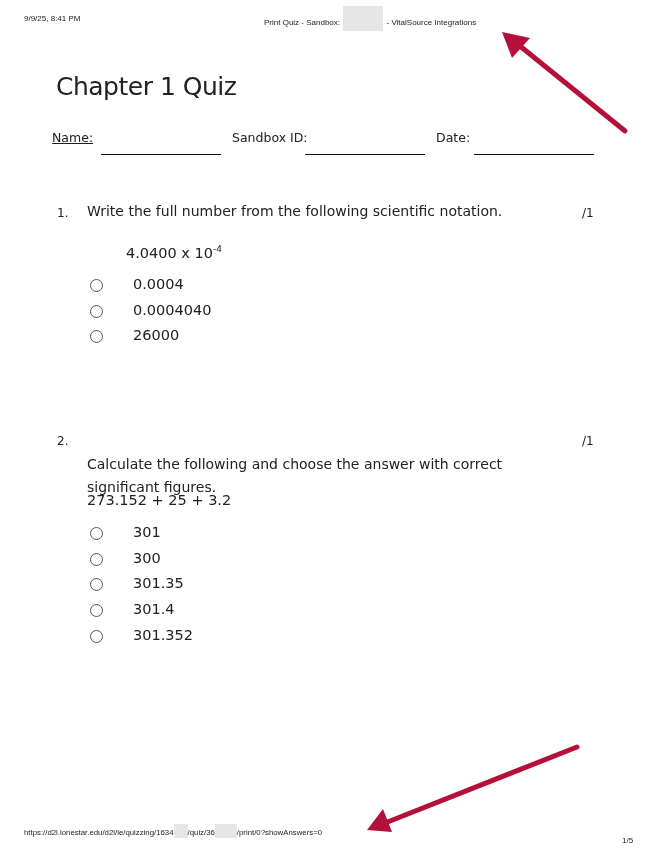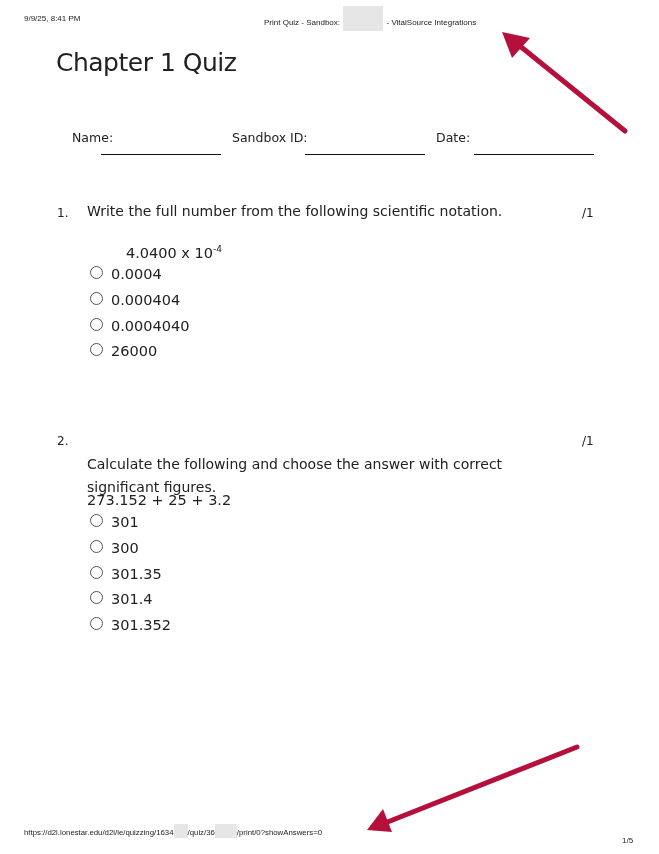--- a/index.html
+++ b/index.html
@@ -5,35 +5,35 @@
     html, body { margin: 0; padding: 0; background: #ffffff; }
     body {
       width: 659px; height: 854px; position: relative; overflow: hidden;
       font-family: "Liberation Sans", sans-serif; color: #202122;
     }
     .hdr-date { position: absolute; left: 24px; top: 14px; font-size: 8px; color: #222; }
     .hdr-title { position: absolute; left: 264px; top: 14px; font-size: 8px; color: #222; white-space: nowrap; }
     .redact { display: inline-block; background: #e6e6e6; vertical-align: middle; }
     .hdr-title .redact { width: 40px; height: 25px; margin: -8px 1px 0 1px; }
 
-    .title { position: absolute; left: 56px; top: 48px; font-size: 25px; color: #202122;
+    .title { position: absolute; left: 56px; top: 72px; font-size: 25px; color: #202122;
       font-family: "DejaVu Sans", sans-serif; font-weight: normal; letter-spacing: -0.5px; }
 
     .field-label { position: absolute; top: 130px; font-size: 12.5px; font-family: "DejaVu Sans", sans-serif; }
     .field-line { position: absolute; top: 154px; height: 0; border-top: 1px solid #111; width: 120px; }
 
     .q-num { position: absolute; font-size: 12px; font-family: "DejaVu Sans", sans-serif; }
     .q-text { position: absolute; left: 87px; width: 430px; font-size: 14px; line-height: 23px;
       font-family: "DejaVu Sans", sans-serif; }
     .q-pts { position: absolute; left: 582px; font-size: 12px; font-family: "DejaVu Sans", sans-serif; }
     .q-prompt { position: absolute; left: 90px; font-size: 14.5px; font-family: "DejaVu Sans", sans-serif; }
     .q-prompt sup { font-size: 9px; }
     .options { position: absolute; left: 90px; margin: 0; padding: 0; list-style: none; }
-    .option { height: 25.8px; display: flex; align-items: flex-start; font-size: 14.5px;
-      font-family: "DejaVu Sans", sans-serif; }
+    .option { height: 25.8px; display: flex; align-items: flex-end; font-size: 14.5px;
+      font-family: "DejaVu Sans", sans-serif; gap: 22px; }
     .radio { width: 13px; height: 13px; border: 1px solid #555; border-radius: 50%; margin-right: 8px;
       display: inline-block; box-sizing: border-box; }
 
     .ftr-url { position: absolute; left: 24px; top: 828px; font-size: 7.8px; color: #222; white-space: nowrap; }
     .ftr-url .redact { width: 14px; height: 14px; margin: -4px 0 0 0; }
     .ftr-url .redact.w2 { width: 22px; }
     .ftr-page { position: absolute; left: 622px; top: 828px; font-size: 8px; color: #222; margin-top: 8px; }
 
     .annot { position: absolute; left: 0; top: 0; pointer-events: none; }
   </style>
@@ -42,40 +42,36 @@
 
 <div class="hdr-date">9/9/25, 8:41 PM</div>
 <div class="hdr-title">
   <span>Print Quiz - Sandbox:</span>
   <span class="redact"></span>
   <span>- VitalSource Integrations</span>
 </div>
 
 <h1 class="title" style="margin:0;">Chapter 1 Quiz</h1>
 
-<div class="field-label" style="left:72px;">Name:</div>
+<div class="field-label" style="left:52px;text-decoration:underline;">Name:</div>
 <div class="field-line" style="left:101px;"></div>
 <div class="field-label" style="left:232px;">Sandbox ID:</div>
 <div class="field-line" style="left:305px;"></div>
 <div class="field-label" style="left:436px;">Date:</div>
 <div class="field-line" style="left:474px;"></div>
 
 <div>
   <div class="q-num" style="left:57px; top:206px;">1.</div>
   <div class="q-text" style="top:200px;">Write the full number from the following scientific notation.</div>
   <div class="q-pts" style="top:206px;">/1</div>
   <div class="q-prompt" style="top:244px;margin-left:36px;"><span>4.0400 x 10</span><sup>-4</sup></div>
   <ul class="options" style="top:266px;">
     <li class="option">
         <span class="radio"></span>
         <span>0.0004</span>
-      </li>
-    <li class="option">
-        <span class="radio"></span>
-        <span>0.000404</span>
       </li>
     <li class="option">
         <span class="radio"></span>
         <span>0.0004040</span>
       </li>
     <li class="option">
         <span class="radio"></span>
         <span>26000</span>
       </li>
   </ul>

